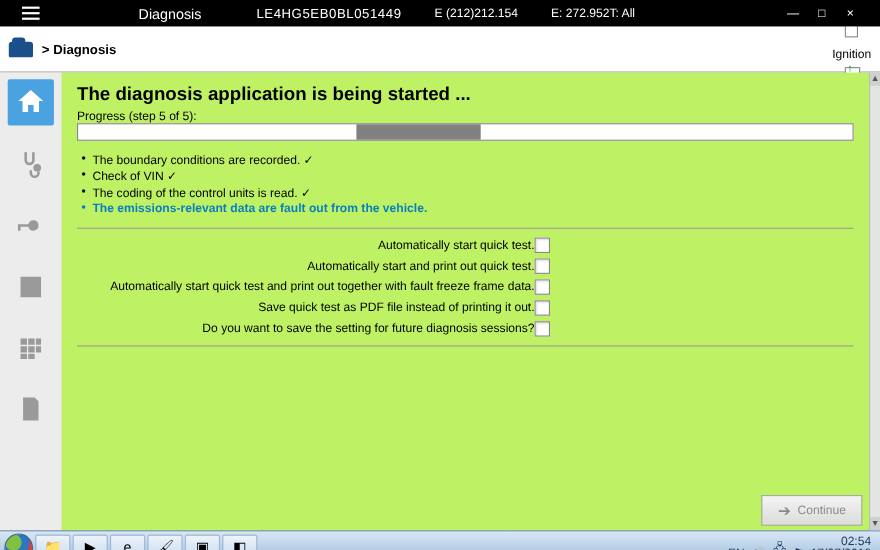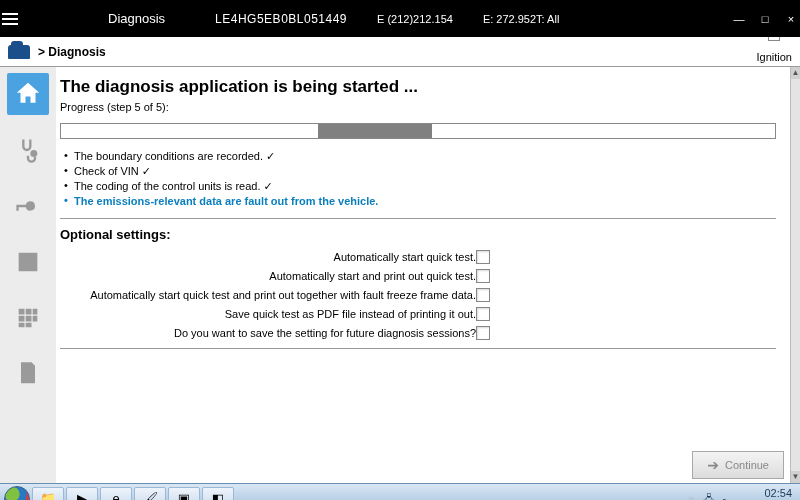--- a/index.html
+++ b/index.html
@@ -1,33 +1,33 @@
 <!DOCTYPE html>
 <html><head>
 <meta charset="utf-8">
 <style>
   * { box-sizing: border-box; margin: 0; padding: 0; font-family: Tahoma, Arial, sans-serif; font-size: 11px; }
   html, body { width: 800px; height: 500px; overflow: hidden; background: #c0c0c0; }
 
   
   .topbar {
-    height: 37px; background: #000; color: #fff; display: flex; align-items: center;
-    padding: 0 2px; gap: 10px; position: relative;
+    height: 24px; background: #000; color: #fff; display: flex; align-items: center;
+    padding: 0 20px; gap: 10px; position: relative;
   }
   .hamburger { display:flex; flex-direction:column; gap:3px; cursor:pointer; }
   .hamburger span { width:16px; height:2px; background:#fff; display:block; }
   .topbar-title { font-size:13px; margin-left:80px; }
   .topbar-vin { font-size:12px; margin-left:40px; letter-spacing:0.5px; }
   .topbar-group { display:flex; flex-direction:row; font-size:9px; line-height:10px; margin-left:20px; }
   .winbtns { margin-left:auto; display:flex; gap:12px; font-size:12px; }
   .winbtns span { cursor:pointer; display:inline-block; width:14px; text-align:center; }
 
   
   .crumbar {
-    height: 30px; background:#fff; border-bottom:1px solid #999;
+    height: 42px; background:#fff; border-bottom:1px solid #999;
     display:flex; align-items:center; padding:0 8px; gap:8px;
   }
   .car-icon { width:22px; height:14px; background:#1b4f8a; border-radius:3px 3px 1px 1px; position:relative;}
   .car-icon::before { content:""; position:absolute; top:-4px; left:3px; width:12px; height:6px; background:#1b4f8a; border-radius:3px 3px 0 0;}
   .crumb-text { font-weight:bold; font-size:12px; }
   .crumbar-right { margin-left:auto; display:flex; align-items:center; gap:10px; font-size:11px;flex-direction:column;}
   .batt-icon { width:14px; height:9px; border:1px solid #444; position:relative;}
   .batt-icon::after { content:""; position:absolute; right:-3px; top:2px; width:2px; height:3px; background:#444;}
   .ign-box { width:12px; height:12px; border:1px solid #888; background:#fff;}
   .printer-icon { width:20px; height:16px; background:#bbb; position:relative; border-radius:2px;}
@@ -42,23 +42,23 @@
   .scrollbar .track { height:392px; }
 
   .sidebar {
     width:56px; background:#ececec; padding-top:6px; display:flex; flex-direction:column; gap:14px; align-items:center;
   }
   .side-btn { width:42px; height:42px; display:flex; align-items:center; justify-content:center; border-radius:2px;}
   .side-btn.active { background:#4aa3e0; }
   .side-ico { fill:#9a9a9a; }
   .side-btn.active .side-ico { fill:#fff; }
 
-  .main { flex:1; background:#ffffff; padding:10px 14px 6px 4px; position:relative; overflow:hidden; }
+  .main { flex:1; background:#bef264; padding:10px 14px 6px 14px; position:relative; overflow:hidden; }
   h1 { font-size:17px; font-weight:bold; margin-bottom:4px; }
-  .progress-label { font-size:11px; margin-bottom:10px; }
+  .progress-label { font-size:11px; margin-bottom:0; }
   .pbar { width:100%; height:16px; border:1px solid #888; background:#fff; position:relative; margin-bottom:10px;}
   .pbar-seg { position:absolute; top:0; bottom:0; background:#808080;}
 
   .steps { list-style:none; margin:0 0 10px 4px; }
   .steps li { padding:1px 0 1px 10px; position:relative; font-size:11px;}
   .steps li::before { content:"•"; position:absolute; left:0; top:0; }
   .steps li.current { color:#0a7fbf; font-weight:bold;}
 
   hr.sep { border:none; border-top:1px solid #999; margin:6px 0 8px 0;}
 
@@ -169,21 +169,20 @@
 
     <ul class="steps" id="steps-list">
         <li>The boundary conditions are recorded. ✓</li>
         <li>Check of VIN ✓</li>
         <li>The coding of the control units is read. ✓</li>
         <li class="current">The emissions-relevant data are fault out from the vehicle.</li>
       </ul>
 
     <hr class="sep">
 
-    <h2>Optional settings:</h2>
 
     <div class="opts" id="opts-list">
         <div class="opt-row">
           <label>Automatically start quick test.</label>
           <div class="opt-chk"></div>
         </div>
         <div class="opt-row">
           <label>Automatically start and print out quick test.</label>
           <div class="opt-chk"></div>
         </div>

